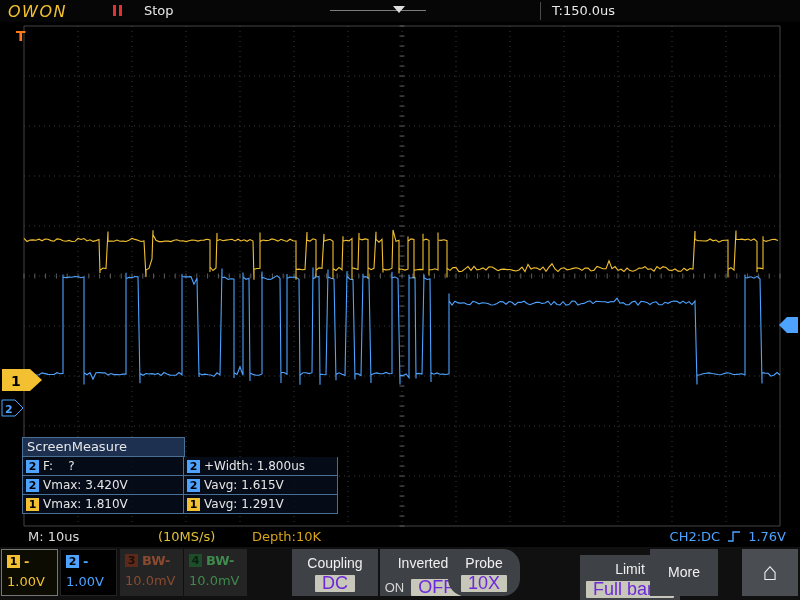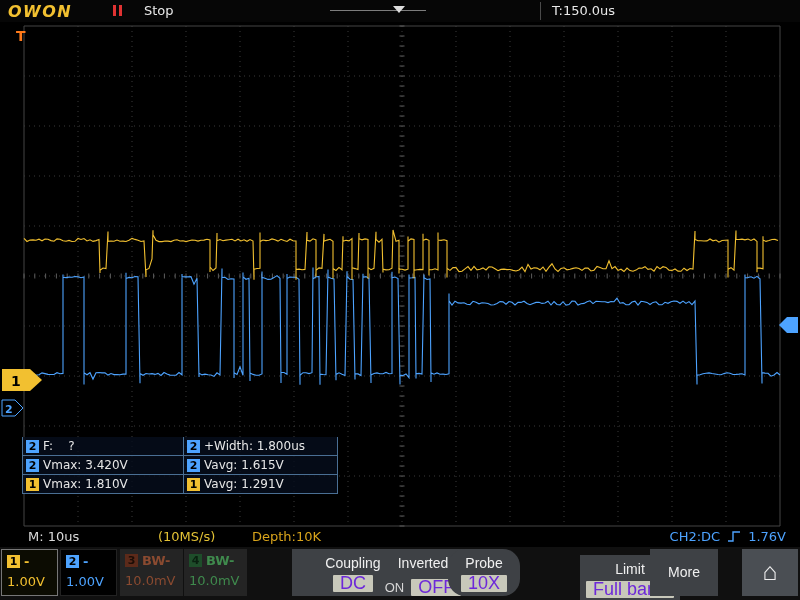--- a/index.html
+++ b/index.html
@@ -1,20 +1,20 @@
 <!DOCTYPE html>
 <html style="--ch1: #f2c030; --ch2: #4da3ff; --ch3dim: #8a4a30; --ch4dim: #3f8a4d; --trigger_t: #ff7a1a;"><head>
 <meta charset="utf-8">
 <style>
   html,body{margin:0;padding:0;background:#000;}
   #stage{position:relative;width:800px;height:600px;background:#000;overflow:hidden;
          font-family:"DejaVu Sans",sans-serif;}
   
   .topbar{position:absolute;left:0;top:0;width:800px;height:22px;background:#060606;z-index:3;}
-  .logo{position:absolute;left:8px;top:2px;font-size:16px;font-weight:bold;font-style:italic;
+  .logo{position:absolute;left:8px;top:2px;font-size:16px;font-weight:normal;font-style:italic;
         color:var(--ch1);letter-spacing:1.5px;}
   .pause{position:absolute;left:113px;top:5px;display:flex;gap:3px;}
   .pause i{display:block;width:3px;height:11px;background:#e03232;}
   .stoptext{position:absolute;left:144px;top:3px;color:#e8e8e8;font-size:13px;}
   .hline{position:absolute;left:330px;top:10px;width:96px;height:1px;background:#7d7d7d;}
   .htri{position:absolute;left:393px;top:6px;width:0;height:0;border-left:6px solid transparent;
         border-right:6px solid transparent;border-top:7px solid #dcdcdc;}
   .sep{position:absolute;left:540px;top:2px;width:1px;height:18px;background:#4a4a4a;}
   .trigtime{position:absolute;left:552px;top:3px;color:#e8e8e8;font-size:13px;}
   
@@ -50,21 +50,21 @@
   .chbadge{width:13px;height:13px;line-height:13px;text-align:center;font-weight:bold;
            font-size:11px;color:#000;}
   .b1{background:var(--ch1);} .b2{background:var(--ch2);}
   .b3{background:#5c2a1a;color:#1c0d06;} .b4{background:#1e4d2a;color:#0a2010;}
   .t1,.s1{color:var(--ch1);} .t2,.s2{color:var(--ch2);}
   .t3,.s3{color:var(--ch3dim);} .t4,.s4{color:var(--ch4dim);}
   .chtag{font-size:13px;font-weight:bold;}
   .chscale{font-size:13px;margin-top:4px;}
   .mbtn{position:absolute;top:2px;height:47px;background:#3e4145;color:#f0f0f0;text-align:center;
         font-family:"Liberation Sans","DejaVu Sans",sans-serif;cursor:default;}
-  #mb-coupling{left:292px;width:86px;padding-left:18px;} #mb-inverted{left:380px;width:86px;}
+  #mb-coupling{left:292px;width:86px;} #mb-inverted{left:380px;width:86px;}
   #mb-probe{left:448px;width:72px;border-radius:17px;} #mb-limit{left:580px;width:100px;margin-top:6px;}
   #mb-more{left:650px;width:68px;} 
   #mb-home{left:742px;width:56px;background:#4a4e53;}
   .mbl{font-size:14px;margin-top:6px;}
   .mval{display:inline-block;margin-top:4px;background:#c8c8ba;color:#6d28d9;font-size:18px;
         padding:0 7px;line-height:17px;border-radius:1px;}
   .inv-row{display:flex;justify-content:center;gap:7px;margin-top:8px;align-items:center;}
   .inv-on{color:#d8d8d8;font-size:13px;}
   .mbl-center{font-size:14px;margin-top:15px;}
   .home-glyph{font-size:25px;line-height:45px;color:#eee;}
@@ -248,20 +248,21 @@
         <i></i>
       </div>
     <div class="stoptext">Stop</div>
     <div class="hline"></div>
     <div class="htri"></div>
     <div class="sep"></div>
     <div class="trigtime">T:150.0us</div>
   </div>
 
   <div class="measure">
+    <div class="m-h">ScreenMeasure</div>
     <div class="m-row">
       <div class="m-c m-c1">
         <span class="mb" data-ch="2">2</span>
         <span>F:    ?</span>
       </div>
       <div class="m-c m-c2">
         <span class="mb" data-ch="2">2</span>
         <span>+Width: 1.800us</span>
       </div>
     </div>

